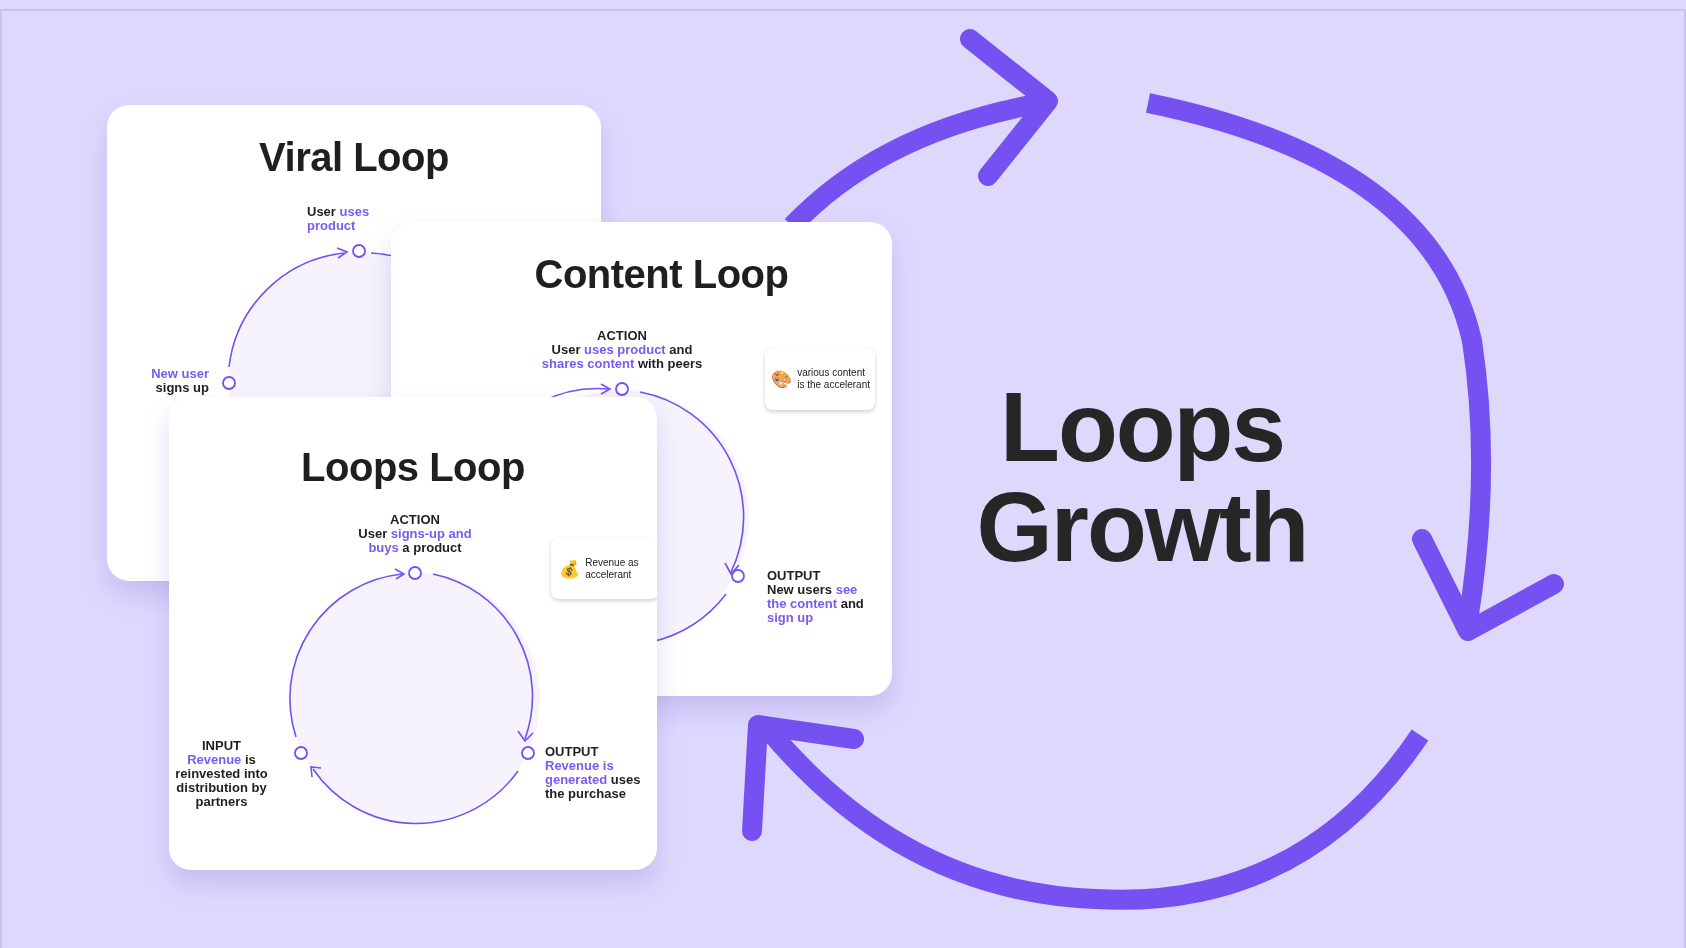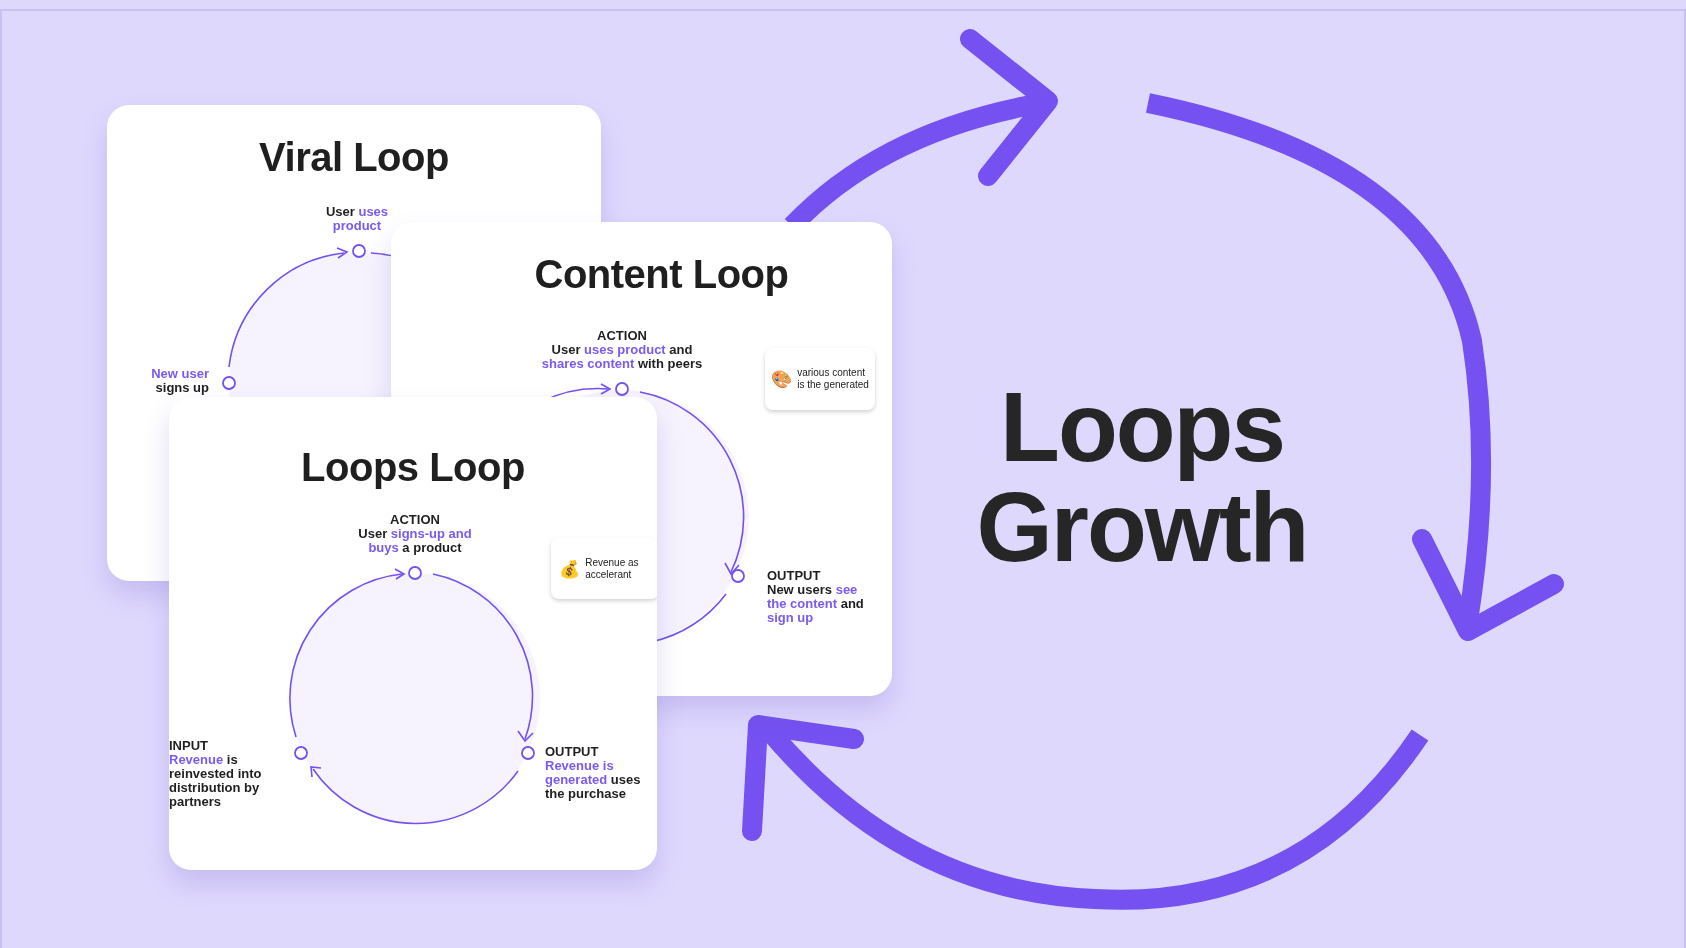--- a/index.html
+++ b/index.html
@@ -37,21 +37,21 @@
   <div class="card" style="left:105px;top:94px;width:494px;height:476px;">
     <div class="card-title" style="top:30px;">Viral Loop</div>
     <svg width="494" height="476">
       <circle cx="252" cy="278" r="130" fill="#f6f3fe"></circle>
       <path d="M 122 262 A 130 130 0 0 1 237 148" fill="none" stroke="#7451f0" stroke-width="1.6"></path>
       <path d="M 230 143 L 240 147 L 231 153" fill="none" stroke="#7451f0" stroke-width="1.6"></path>
       <path d="M 264 148 A 130 130 0 0 1 300 155" fill="none" stroke="#7451f0" stroke-width="1.6"></path>
       <circle cx="252" cy="146" r="6" fill="#fff" stroke="#7451f0" stroke-width="1.8"></circle>
       <circle cx="122" cy="278" r="6" fill="#fff" stroke="#7451f0" stroke-width="1.8"></circle>
     </svg>
-    <div class="lbl" style="left:200px;top:100px;width:100px;text-align:center;">
+    <div class="lbl" style="left:200px;top:100px;width:100px;text-align:left;">
       <span>User </span><span class="hl">uses product</span>
     </div>
     <div class="lbl" style="left:20px;top:262px;width:82px;text-align:right;">
       <span class="hl">New user</span><br><span>signs up</span>
     </div>
   </div>
 
   <div class="card" style="left:389px;top:211px;width:501px;height:474px;">
     <div class="card-title" style="top:30px;padding-left:40px;">Content Loop</div>
     <svg width="501" height="474">
@@ -69,21 +69,21 @@
       <span>User </span><span class="hl">uses product</span><span> and</span><br>
       <span class="hl">shares content</span><span> with peers</span>
     </div>
     <div class="lbl" style="left:376px;top:347px;width:110px;">
       <span class="head">OUTPUT</span>
       <span>New users </span><span class="hl">see the content</span><span> and</span><br>
       <span class="hl">sign up</span>
     </div>
     <div class="badge" style="left:374px;top:126px;width:104px;height:62px;padding-left:6px;">
       <span class="emo">🎨</span>
-      <span><span>various content</span><br><span>is the generated</span></span>
+      <span><span>various content</span><br><span>is the accelerant</span></span>
     </div>
   </div>
 
   <div class="card" style="left:167px;top:386px;width:488px;height:473px;">
     <div class="card-title" style="top:48px;">Loops Loop</div>
     <svg width="488" height="473">
       <circle cx="246" cy="301" r="125" fill="#f6f3fe"></circle>
 
       <path d="M 264 177 A 125 125 0 0 1 356 342" fill="none" stroke="#7451f0" stroke-width="1.6"></path>
       <path d="M 349 334 L 356 344 L 364 336" fill="none" stroke="#7451f0" stroke-width="1.6"></path>
@@ -101,21 +101,21 @@
       <span class="head">ACTION</span>
       <span>User </span><span class="hl">signs-up and</span><br>
       <span class="hl">buys</span><span> a product</span>
     </div>
     <div class="lbl" style="left:376px;top:348px;width:110px;">
       <span class="head">OUTPUT</span>
       <span class="hl">Revenue is</span><br>
       <span class="hl">generated</span><span> uses</span><br>
       <span>the purchase</span>
     </div>
-    <div class="lbl" style="left:0px;top:342px;width:105px;text-align:left;">
+    <div class="lbl" style="left:0px;top:342px;width:105px;text-align:center;">
       <span class="head">INPUT</span>
       <span class="hl">Revenue</span><span> is</span><br>
       <span>reinvested into</span><br>
       <span>distribution by</span><br>
       <span>partners</span>
     </div>
     <div class="badge" style="left:382px;top:141px;width:100px;height:61px;padding-left:8px;">
       <span class="emo">💰</span>
       <span><span>Revenue as</span><br><span>accelerant</span></span>
     </div>

